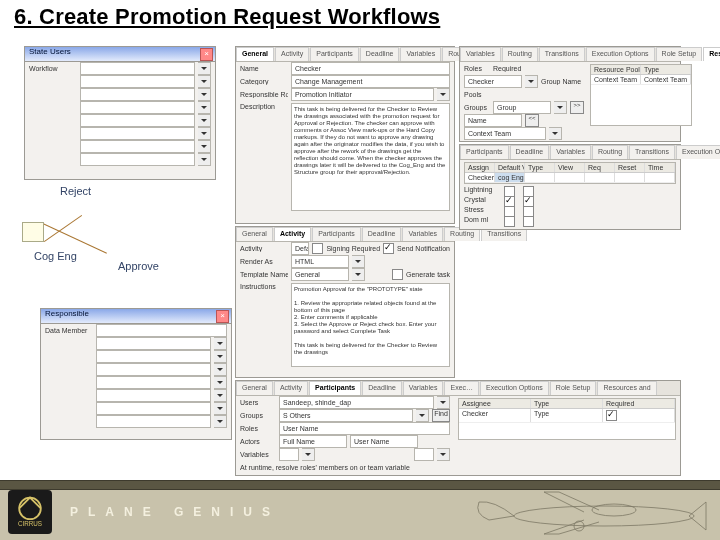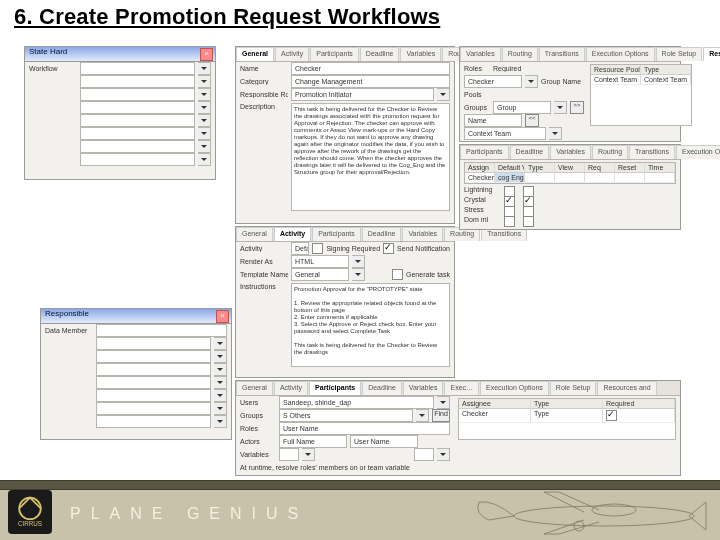--- a/index.html
+++ b/index.html
@@ -23,33 +23,33 @@
 .thead div,.trow div{flex:1;padding:1px 3px;border-right:1px solid #ddd;overflow:hidden;white-space:nowrap}
 .trow{display:flex;border-bottom:1px solid #eee}
 .wf-area{position:absolute;left:10px;top:180px;width:210px;height:130px;font-size:10px}
 .wf-label{color:#346;position:absolute;font-size:11px}
 .wf-node{position:absolute;width:20px;height:18px;background:#fffde6;border:1px solid #aa8}
 .wf-line{position:absolute;background:#a73}
 .footer{position:absolute;left:0;bottom:0;width:720px;height:60px;background:#c8c2ab}
 .footer .band{position:absolute;left:0;top:0;width:720px;height:8px;background:#5a5643;border-top:1px solid #3d3a2d;border-bottom:1px solid #3d3a2d}
 .logo{position:absolute;left:8px;top:10px;width:44px;height:44px;background:#1a1a1a;border-radius:4px;display:flex;align-items:center;justify-content:center}
 .logo svg{width:36px;height:36px}
-.brand{position:absolute;left:70px;top:25px;font-size:16px;letter-spacing:10px;color:#f4f0df;font-weight:normal}
+.brand{position:absolute;left:70px;top:25px;font-size:12px;letter-spacing:10px;color:#f4f0df;font-weight:bold}
 .plane-drawing{position:absolute;right:6px;top:10px;width:280px;height:46px;opacity:.6}
 .ta{border:1px solid #b7b5ae;background:#fff;font-size:6px;line-height:7px;padding:2px;overflow:hidden;color:#333}
 .notice{font-size:7px;color:#333;padding:2px 4px}
 </style>
 </head>
 <body>
 <div class="slide">
 
 <div class="title">6. Create Promotion Request Workflows</div>
 
 <div class="panel" style="left:24px;top:46px;width:190px;height:132px">
-  <div class="panel-header"><span style="font-size:8px;padding-left:4px;color:#013">State Hard</span><span class="x">×</span></div>
+  <div class="panel-header"><span style="font-size:8px;padding-left:4px;color:#013">State Users</span><span class="x">×</span></div>
   <div class="row">
         <div class="lbl">Workflow</div>
         <div class="field"></div>
         <div class="sel"></div>
       </div>
   <div class="row">
         <div class="lbl"></div>
         <div class="field"></div>
         <div class="sel"></div>
       </div>
@@ -78,20 +78,28 @@
         <div class="field"></div>
         <div class="sel"></div>
       </div>
   <div class="row">
         <div class="lbl"></div>
         <div class="field"></div>
         <div class="sel"></div>
       </div>
 </div>
 
+<div class="wf-area">
+  <div class="wf-line" style="left:30px;top:48px;width:46px;height:1px;transform:rotate(-35deg)"></div>
+  <div class="wf-line" style="left:30px;top:58px;width:70px;height:1px;transform:rotate(25deg)"></div>
+  <div class="wf-label" style="left:50px;top:5px">Reject</div>
+  <div class="wf-node" style="left:12px;top:42px"></div>
+  <div class="wf-label" style="left:24px;top:70px">Cog Eng</div>
+  <div class="wf-label" style="left:108px;top:80px">Approve</div>
+</div>
 
 <div class="panel" style="left:40px;top:308px;width:190px;height:130px">
   <div class="panel-header"><span style="font-size:8px;padding-left:4px;color:#013">Responsible</span><span class="x">×</span></div>
   <div class="row">
         <div class="lbl">Data Member</div>
         <div class="field"></div>
       </div>
   <div class="row">
         <div class="lbl"></div>
         <div class="field"></div>

